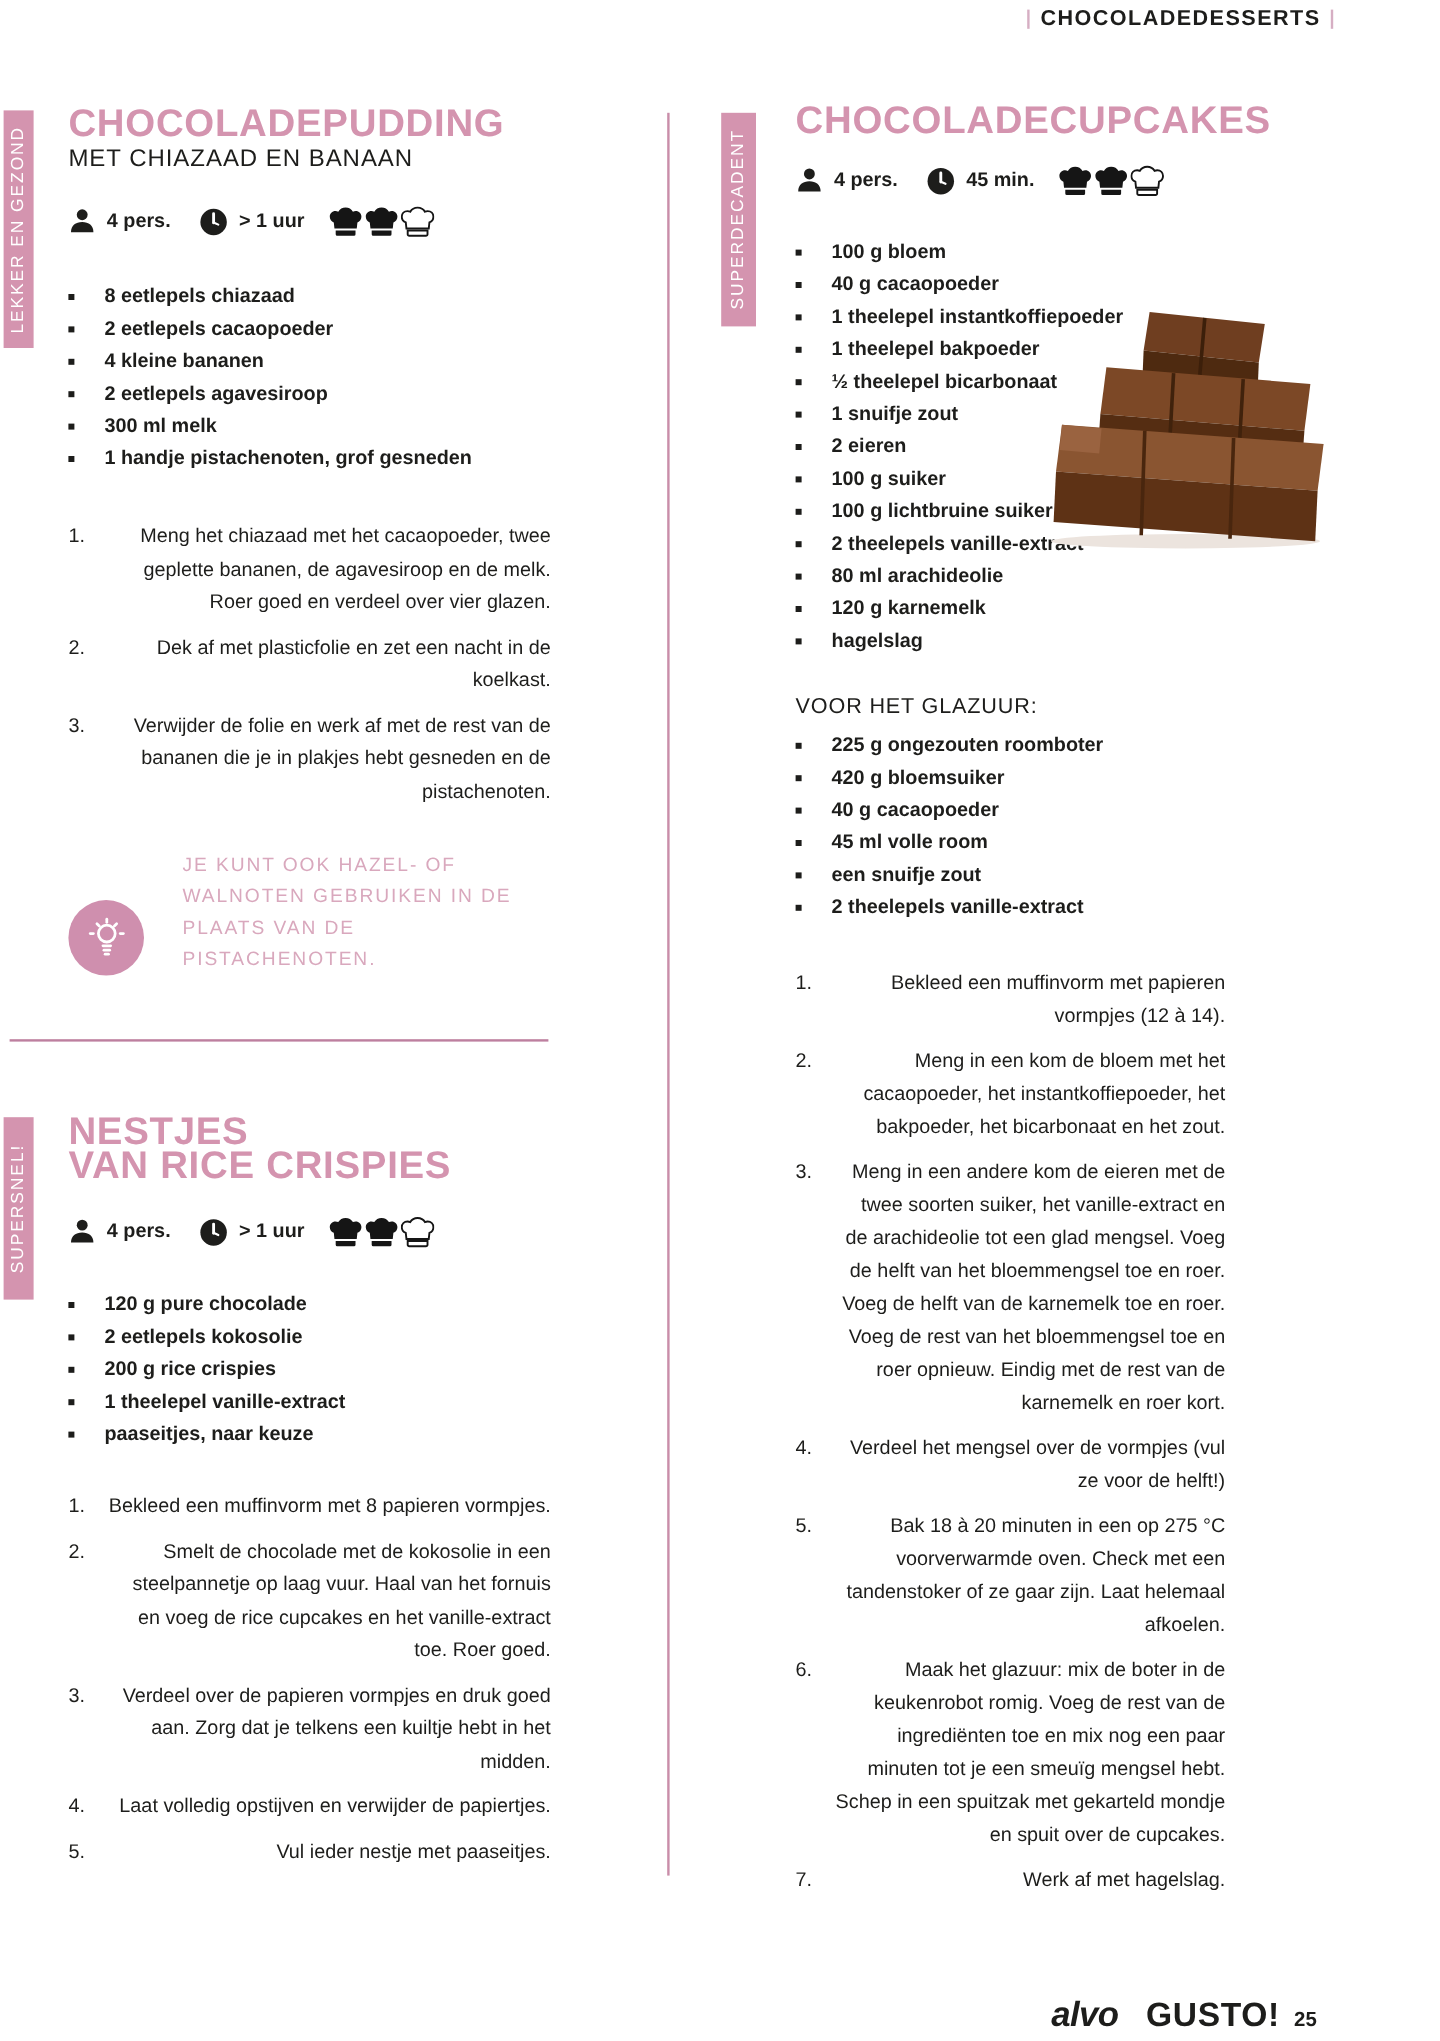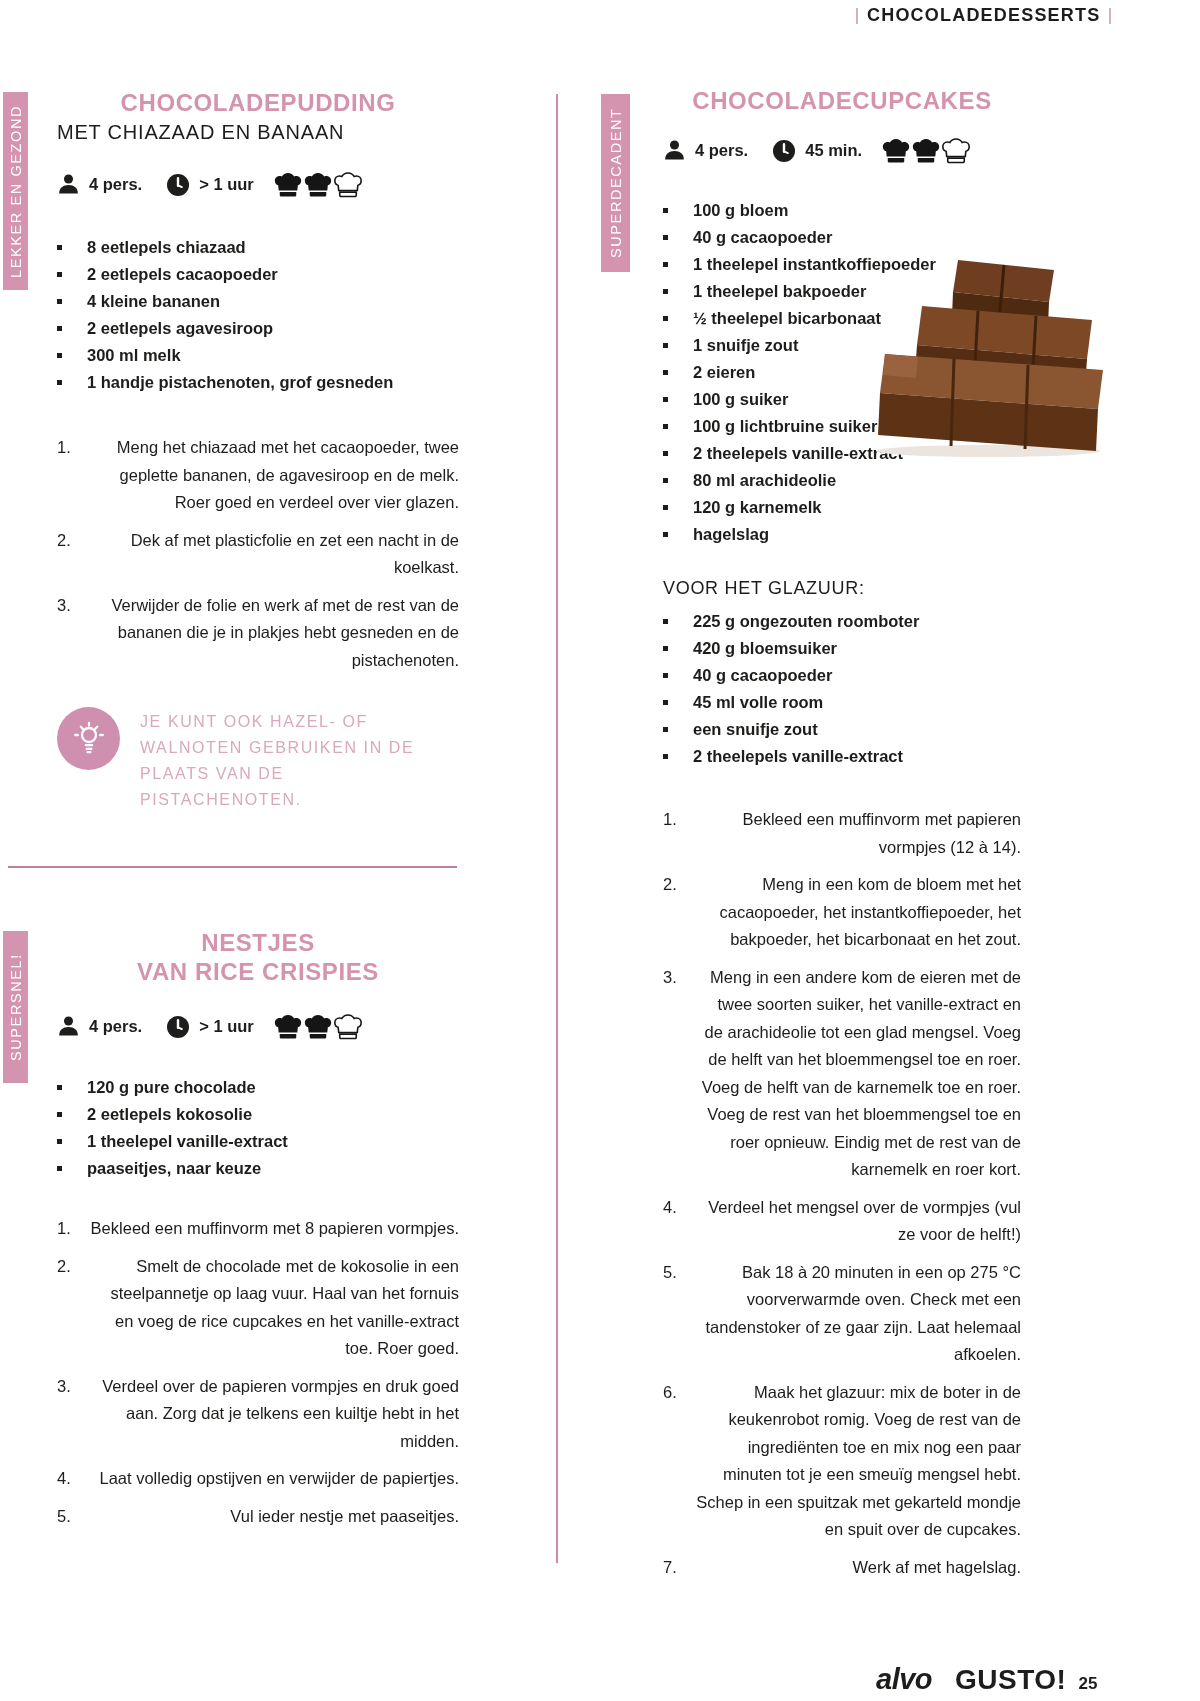--- a/index.html
+++ b/index.html
@@ -41,21 +41,21 @@
   
   .hdivider{position:absolute;left:8px;top:866px;width:449px;height:2px;background:var(--pink-rule);}
   .vdivider{position:absolute;left:556px;top:94px;width:2px;height:1469px;background:#c98da9;}
 
   
   .recipe{position:absolute;}
   .r1{left:57px;top:88px;width:402px;}
   .r2{left:57px;top:928px;width:402px;}
   .r3{left:663px;top:86px;width:358px;}
 
-  .rtitle{font-size:24px;font-weight:800;color:var(--pink);letter-spacing:0.6px;line-height:29px;text-align:center;}
+  .rtitle{font-size:32px;font-weight:800;color:var(--pink);letter-spacing:0.6px;line-height:29px;}
   .rsub{font-size:20px;font-weight:400;letter-spacing:0.8px;margin-top:4px;}
 
   .meta{display:flex;align-items:center;margin-top:27px;}
   .r3 .meta{margin-top:22px;}
   .micon{flex:none;display:inline-flex;}
   .micon svg{display:block;}
   .mtext{font-size:16.5px;font-weight:700;margin-left:9px;}
   .meta .gap{width:24px;flex:none;}
   .hats{display:flex;align-items:center;gap:2px;margin-left:20px;}
   .hats svg{display:block;}
@@ -69,21 +69,21 @@
   .glaze-heading{font-size:18px;font-weight:400;letter-spacing:0.7px;margin-top:30px;margin-bottom:9px;}
 
   .steps{margin-top:38px;}
   .r2 .steps{margin-top:33px;}
   .r3 .steps{margin-top:36px;}
   .step{display:flex;font-size:16.5px;line-height:27.5px;margin-bottom:10px;}
   .step-num{width:33px;flex:none;}
   .step-text{flex:1;text-align:right;}
 
   
-  .tip{display:flex;align-items:flex-start;gap:20px;margin-top:33px;}
+  .tip{display:flex;align-items:flex-end;gap:32px;margin-top:33px;}
   .tip-icon{
     flex:none;width:63px;height:63px;border-radius:50%;
     background:#cf8fae;display:flex;align-items:center;justify-content:center;
   }
   .tip-text{
     color:var(--pink-light);font-size:16px;letter-spacing:1.6px;
     line-height:26px;max-width:300px;padding-top:2px;
   }
 
   
@@ -269,20 +269,24 @@
       <div class="ing">
       <span class="sq"></span>
       <span class="ing-text">120 g pure chocolade</span>
     </div>
       <div class="ing">
       <span class="sq"></span>
       <span class="ing-text">2 eetlepels kokosolie</span>
     </div>
       <div class="ing">
       <span class="sq"></span>
+      <span class="ing-text">200 g rice crispies</span>
+    </div>
+      <div class="ing">
+      <span class="sq"></span>
       <span class="ing-text">1 theelepel vanille-extract</span>
     </div>
       <div class="ing">
       <span class="sq"></span>
       <span class="ing-text">paaseitjes, naar keuze</span>
     </div>
     </div>
 
   <div class="steps">
       <div class="step">

